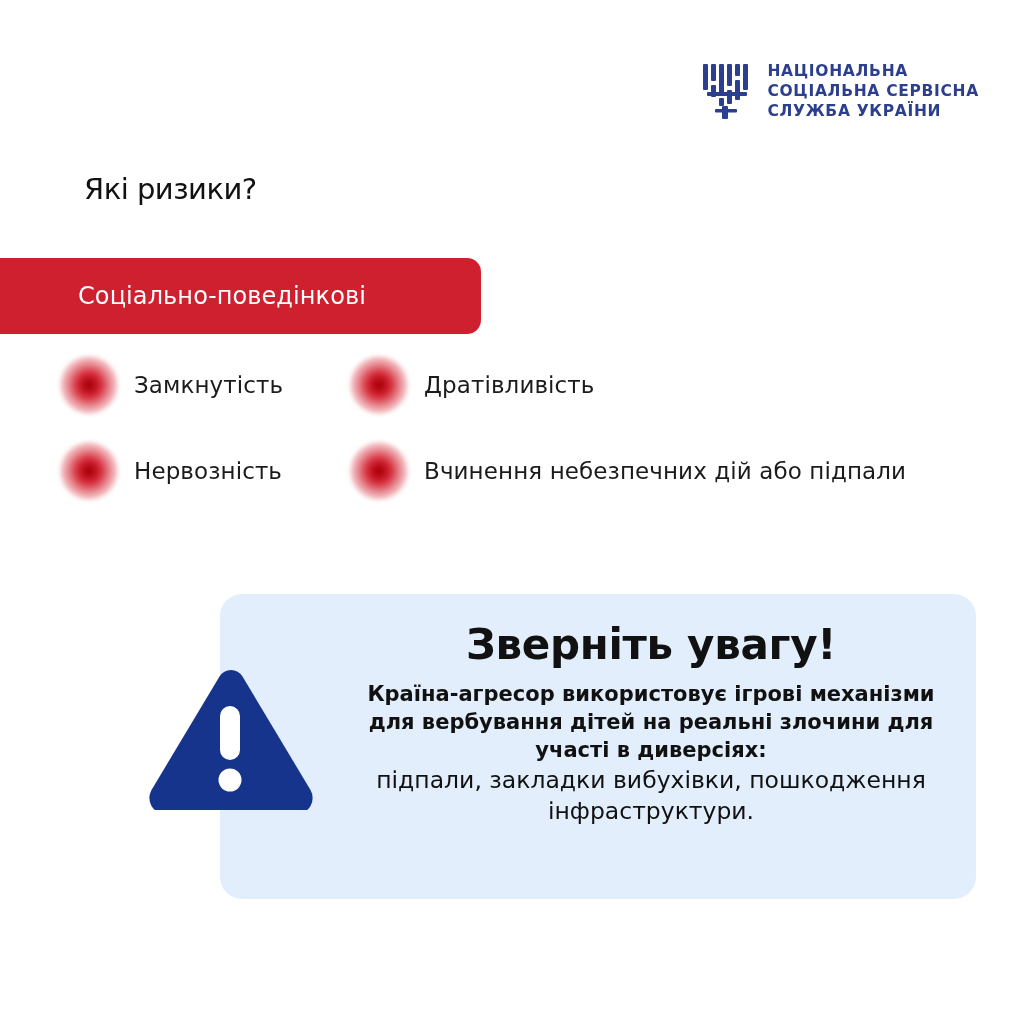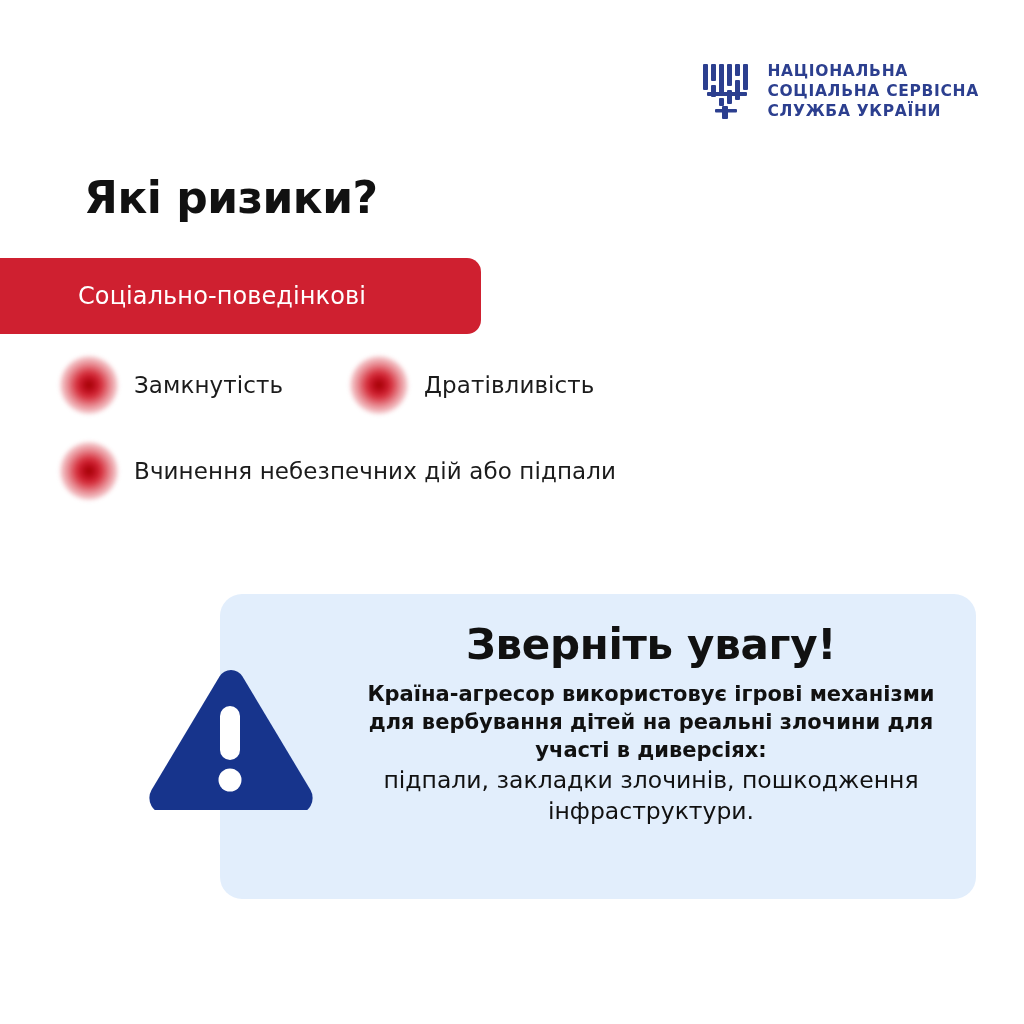--- a/index.html
+++ b/index.html
@@ -37,22 +37,22 @@
     line-height: 1.28;
     white-space: pre-line;
     text-transform: uppercase;
   }
 
   
   .main-heading {
     position: absolute;
     top: 172px;
     left: 84px;
-    font-size: 44px;
-    font-weight: bold;
+    font-size: 29px;
+    font-weight: normal;
     color: #111111;
     letter-spacing: -0.5px;
   }
 
   
   .category-banner {
     position: absolute;
     top: 258px;
     left: 0;
     width: 481px;
@@ -190,32 +190,36 @@
     <div class="risk-item col1">
       <span class="blur-dot"></span>
       <span class="risk-label">Замкнутість</span>
     </div>
     <div class="risk-item col2">
       <span class="blur-dot"></span>
       <span class="risk-label">Дратівливість</span>
     </div>
   </div>
   <div class="risk-row">
+    <div class="risk-item col1">
+      <span class="blur-dot"></span>
+      <span class="risk-label">Нервозність</span>
+    </div>
     <div class="risk-item col2">
       <span class="blur-dot"></span>
       <span class="risk-label">Вчинення небезпечних дій або підпали</span>
     </div>
   </div>
 </div>
 
 <div class="attention-card">
   <div class="attention-inner">
     <div class="attention-title">Зверніть увагу!</div>
     <div class="attention-body-bold">Країна-агресор використовує ігрові механізми для вербування дітей на реальні злочини для участі в диверсіях:</div>
-    <div class="attention-body-normal">підпали, закладки злочинів, пошкодження інфраструктури.</div>
+    <div class="attention-body-normal">підпали, закладки вибухівки, пошкодження інфраструктури.</div>
   </div>
 </div>
 
 <svg class="warning-icon" viewBox="0 0 166 142" xmlns="http://www.w3.org/2000/svg">
   <path d="M71.5 8.5 L3.5 122 a16 16 0 0 0 13.8 24 h131.4 a16 16 0 0 0 13.8 -24 L94.5 8.5 a13.5 13.5 0 0 0 -23 0 Z" fill="#17348c"></path>
   <rect x="72" y="38" width="20" height="54" rx="10" fill="#ffffff"></rect>
   <circle cx="82" cy="112" r="11.5" fill="#ffffff"></circle>
 </svg>
 
 </body></html>

